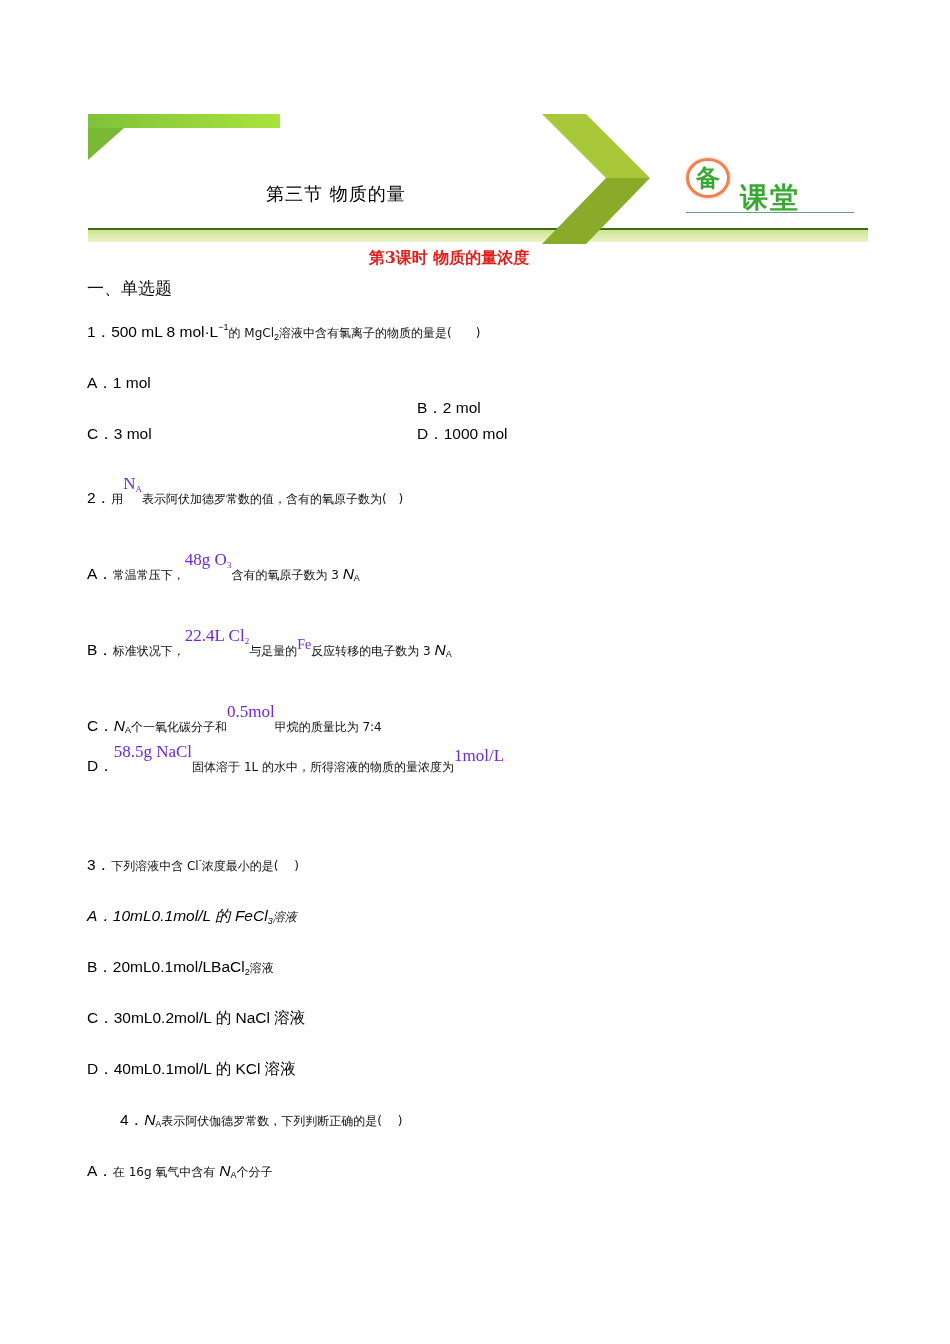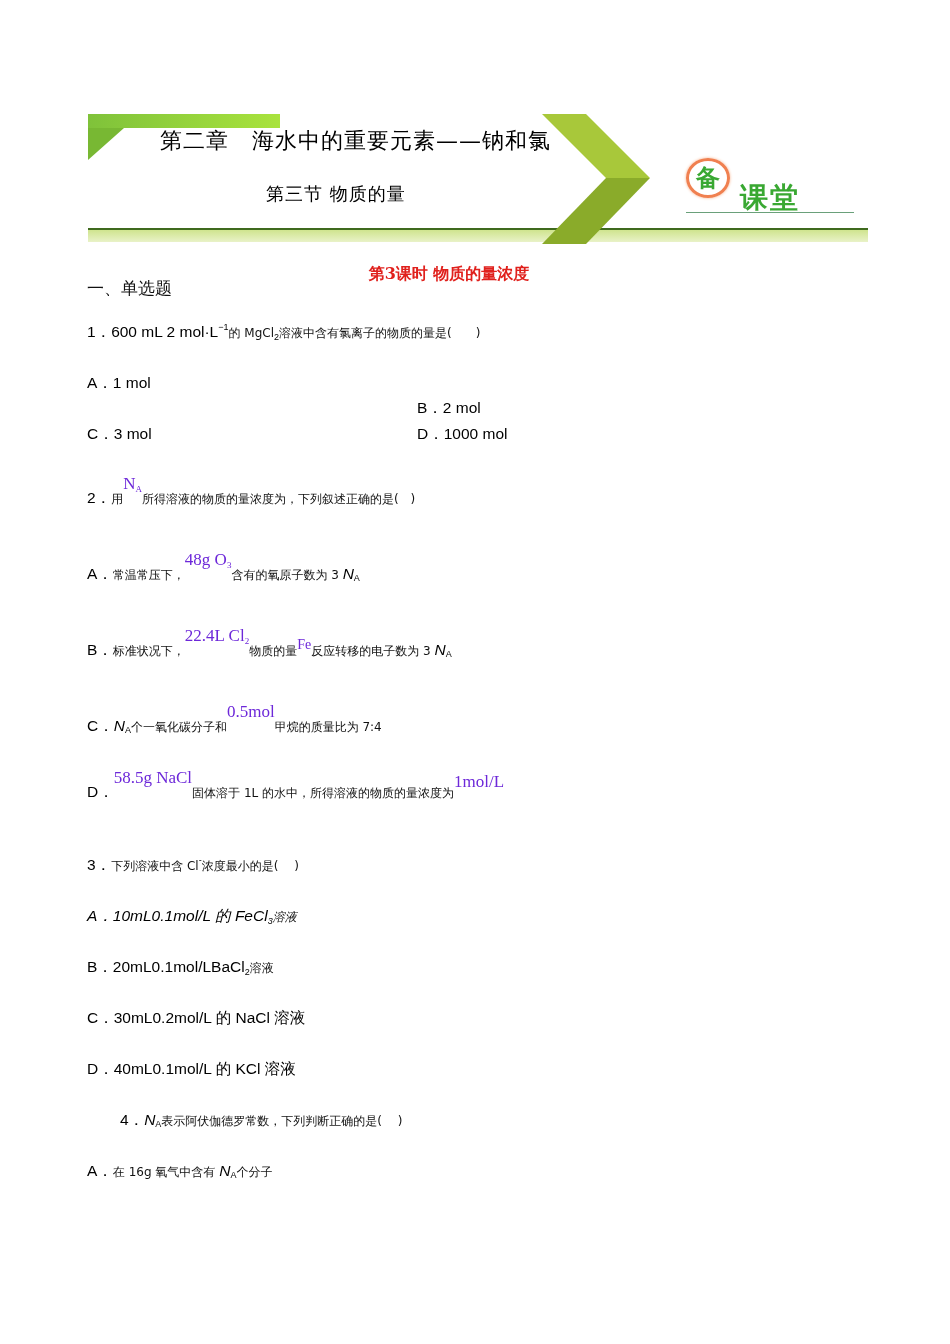--- a/index.html
+++ b/index.html
@@ -20,85 +20,84 @@
   .bottom-dark { position:absolute; left:0; top:114px; width:780px; height:2px; background:#3f6a1e; }
   .brand-line { position:absolute; left:598px; top:98px; width:168px; height:1px; background:#6aa07a; }
   .brand { position:absolute; left:598px; top:42px; height:44px; display:flex; align-items:center; }
   .brand-circle { width:38px; height:34px; border:3px solid #f08050; border-radius:50%;
                   box-shadow:0 0 3px #f7b08a; display:flex; align-items:center; justify-content:center;
                   color:#39a832; font-weight:bold; font-size:24px; font-family:"DejaVu Sans", sans-serif; }
   .brand-text { margin-left:10px; color:#39a832; font-weight:bold; font-size:28px; letter-spacing:2px;
                 font-family:"DejaVu Sans", sans-serif;margin-top:40px; }
   .lesson-title { position:absolute; left:0; width:950px; top:248px; text-align:center;
                   color:#e0201c; font-weight:bold; font-size:16px; font-family:"DejaVu Serif", serif;
-                  padding-right:52px; box-sizing:border-box;margin-top:16px; }
+                  padding-right:52px; box-sizing:border-box; }
   .line { position:absolute; left:87px; font-size:15.5px; white-space:nowrap;text-align:center; }
   .cjk { font-family:"DejaVu Sans", sans-serif; font-size:12px; color:#111; }
   .serif-formula { font-family:"Liberation Serif", "DejaVu Serif", serif; color:#6d28d9; font-size:17px;
                    position:relative; top:-14px; }
   .sub { font-size:9px; vertical-align:-3px; }
   .sup { font-size:9px; vertical-align:7px; }
   .it { font-style:italic; }
   .na-sub { font-size:9px; vertical-align:-2px; font-style:normal; }
   .optB { position:absolute; left:417px; }
 </style>
 </head>
 <body>
 
 <div class="banner">
   <div class="top-bar"></div>
   <div class="top-tri"></div>
-  <div class="chapter-title">第二章　海水中的重要元素——钠和氯</div>
   <div class="section-title">第三节  物质的量</div>
   <div class="bottom-light"></div>
   <div class="bottom-dark"></div>
   <svg class="chev" viewBox="0 0 140 130">
     <polygon points="0,0 44,0 108,64 64,64" fill="#a8c83a"></polygon>
     <polygon points="64,64 108,64 44,130 0,130" fill="#8aab2a"></polygon>
   </svg>
   <div class="brand">
     <div class="brand-circle">备</div>
     <div class="brand-text">课堂</div>
   </div>
   <div class="brand-line"></div>
 </div>
 
 <div class="lesson-title">第3课时  物质的量浓度</div>
 
 <div class="line cjk" style="top:277px;font-size:17px;">一、单选题</div>
 
 <div class="line" style="top:322px;">
-  <span>1．</span><span>600 mL 2 mol·L</span><span class="sup">−1</span><span class="cjk">的 MgCl</span><span class="sub">2</span><span class="cjk">溶液中含有氯离子的物质的量是(　　)</span>
+  <span>1．</span><span>500 mL 8 mol·L</span><span class="sup">−1</span><span class="cjk">的 MgCl</span><span class="sub">2</span><span class="cjk">溶液中含有氯离子的物质的量是(　　)</span>
 </div>
 <div class="line" style="top:373px;">
   <span>A．</span><span>1 mol</span>
 </div>
 <div class="line optB" style="top:386px;margin-top:12px;">
   <span>B．</span><span>2 mol</span>
 </div>
 <div class="line" style="top:424px;">
   <span>C．</span><span>3 mol</span>
 </div>
 <div class="line optB" style="top:424px;">
   <span>D．</span><span>1000 mol</span>
 </div>
 
 <div class="line" style="top:488px;">
-  <span>2．</span><span class="cjk">用</span><span class="serif-formula"><span>N</span><span class="sub">A</span></span><span class="cjk">所得溶液的物质的量浓度为，下列叙述正确的是(　)</span>
+  <span>2．</span><span class="cjk">用</span><span class="serif-formula"><span>N</span><span class="sub">A</span></span><span class="cjk">表示阿伏加德罗常数的值，含有的氧原子数为(　)</span>
 </div>
 <div class="line" style="top:564px;">
   <span>A．</span><span class="cjk">常温常压下，</span><span class="serif-formula"><span>48g O</span><span class="sub">3</span></span><span class="cjk">含有的氧原子数为 3 </span><span class="it">N</span><span class="na-sub">A</span>
 </div>
 <div class="line" style="top:640px;">
-  <span>B．</span><span class="cjk">标准状况下，</span><span class="serif-formula"><span>22.4L Cl</span><span class="sub">2</span></span><span class="cjk">物质的量</span><span class="serif-formula" style="top:-6px;font-size:14px;">Fe</span><span class="cjk">反应转移的电子数为 3 </span><span class="it">N</span><span class="na-sub">A</span>
+  <span>B．</span><span class="cjk">标准状况下，</span><span class="serif-formula"><span>22.4L Cl</span><span class="sub">2</span></span><span class="cjk">与足量的</span><span class="serif-formula" style="top:-6px;font-size:14px;">Fe</span><span class="cjk">反应转移的电子数为 3 </span><span class="it">N</span><span class="na-sub">A</span>
 </div>
 <div class="line" style="top:716px;">
   <span>C．</span><span class="it">N</span><span class="na-sub">A</span><span class="cjk">个一氧化碳分子和</span><span class="serif-formula">0.5mol</span><span class="cjk">甲烷的质量比为 7:4</span>
 </div>
-<div class="line" style="top:782px;">
+<div class="line" style="top:756px;">
   <span>D．</span><span class="serif-formula">58.5g NaCl</span><span class="cjk">固体溶于 1L 的水中，所得溶液的物质的量浓度为</span><span class="serif-formula" style="top:-10px;">1mol/L</span>
 </div>
 
 <div class="line" style="top:855px;">
   <span>3．</span><span class="cjk">下列溶液中含 Cl</span><span class="sup">-</span><span class="cjk">浓度最小的是(　 )</span>
 </div>
 <div class="line" style="top:906px;font-style:italic;">
   <span>A．</span><span>10mL0.1mol/L 的 FeCl</span><span class="sub">3</span><span class="cjk">溶液</span>
 </div>
 <div class="line" style="top:957px;">

